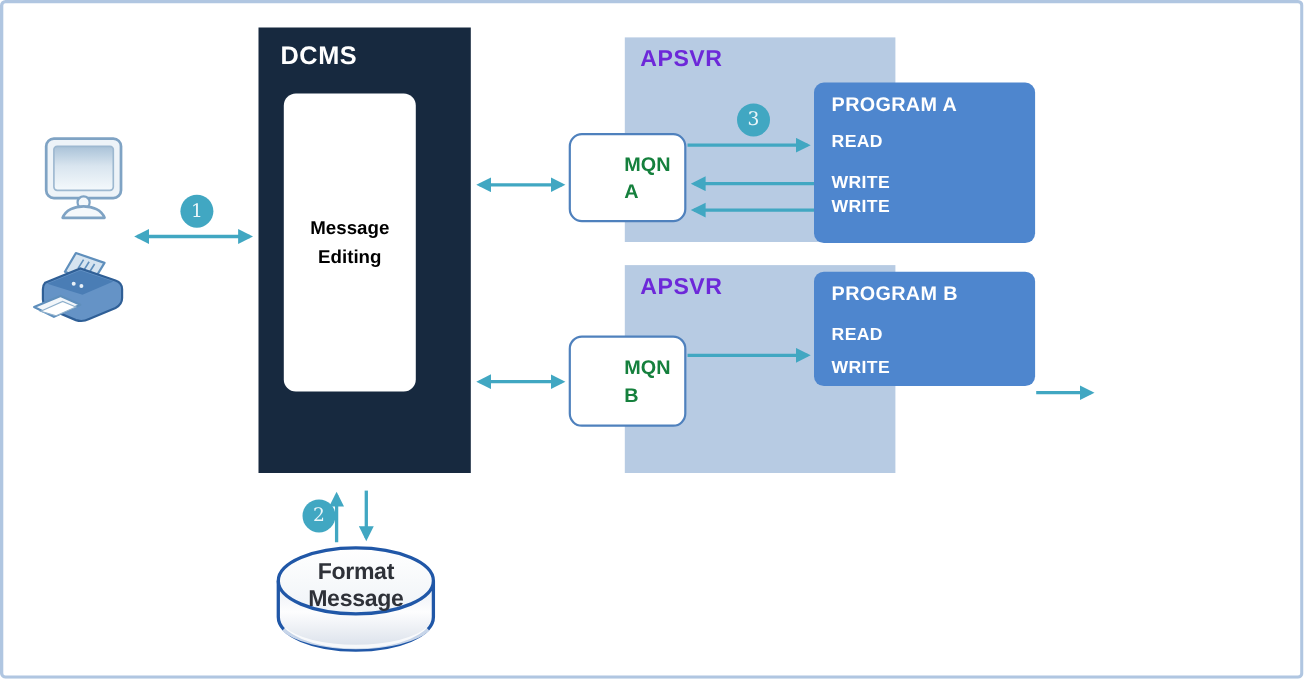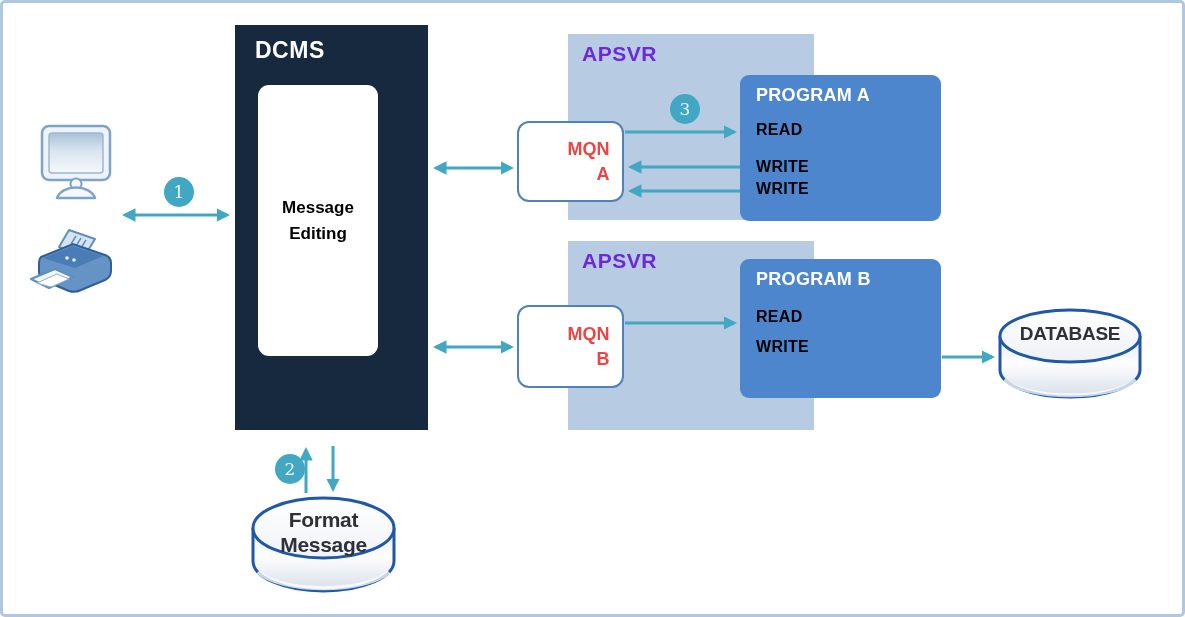--- a/index.html
+++ b/index.html
@@ -39,27 +39,27 @@
   .apsvr-a{left:565px;top:31px;height:186px;}
   .apsvr-b{left:565px;top:238px;height:189px;}
   .apsvr-title{position:absolute;left:14px;top:8px;color:#6d28d9;font-size:21px;font-weight:bold;letter-spacing:.5px;}
   
   .mqn{
     position:absolute;width:107px;background:#fff;border:2px solid var(--mqn-border);border-radius:12px;
     display:flex;align-items:center;justify-content:center;z-index:3;
   }
   .mqn-a{left:514px;top:118px;height:81px;}
   .mqn-b{left:514px;top:302px;height:83px;}
-  .mqn-label{font-size:18px;font-weight:bold;color:#ef4444;text-align:right;line-height:25px;white-space:pre-line;margin-left:36px;}
+  .mqn-label{font-size:18px;font-weight:bold;color:#15803d;text-align:left;line-height:25px;white-space:pre-line;margin-left:36px;}
   
   .program{position:absolute;width:201px;background:var(--program-blue);border-radius:9px;z-index:3;text-align:right;}
   .program-a{left:737px;top:72px;height:146px;}
-  .program-b{left:737px;top:256px;height:139px;}
+  .program-b{left:737px;top:244px;height:104px;}
   .program-title{position:absolute;left:16px;top:10px;color:#fff;font-size:18px;font-weight:bold;letter-spacing:.3px;}
-  .op{position:absolute;left:16px;color:#000000;font-size:16px;font-weight:bold;letter-spacing:.3px;}
+  .op{position:absolute;left:16px;color:#ffffff;font-size:16px;font-weight:bold;letter-spacing:.3px;}
   .program-a .op0{top:46px;} .program-a .op1{top:83px;} .program-a .op2{top:105px;}
   .program-b .op0{top:49px;} .program-b .op1{top:79px;}
   
   .cylinder{position:absolute;z-index:3;}
   .cyl-db{left:993px;top:303px;width:148px;height:95px;}
   .cyl-fmt{left:246px;top:492px;width:149px;height:100px;}
   .cyl-label{position:absolute;left:0;width:100%;text-align:center;font-weight:bold;color:#2E3138;}
   .cyl-db .cyl-label{top:17px;font-size:19px;letter-spacing:-.3px;}
   .cyl-fmt .cyl-label{top:12px;font-size:21px;line-height:25px;letter-spacing:-.3px;white-space:pre-line;}
 </style>
@@ -166,39 +166,20 @@
     <div class="op op1">WRITE</div>
     <div class="op op2">WRITE</div>
   </div>
 
   <div class="program program-b">
     <div class="program-title">PROGRAM B</div>
     <div class="op op0">READ</div>
     <div class="op op1">WRITE</div>
   </div>
 
-  <div class="cylinder cyl-db">
-    <svg width="148" height="95" viewBox="0 0 148 95">
-      <defs>
-        <linearGradient id="dbBody" x1="0" y1="0" x2="0" y2="1">
-          <stop offset="0" stop-color="#E7ECF2"></stop>
-          <stop offset="0.45" stop-color="#FDFDFE"></stop>
-          <stop offset="1" stop-color="#D8DFE9"></stop>
-        </linearGradient>
-        <linearGradient id="dbTop" x1="0" y1="0" x2="0" y2="1">
-          <stop offset="0" stop-color="#FFFFFF"></stop>
-          <stop offset="1" stop-color="#EDF1F6"></stop>
-        </linearGradient>
-      </defs>
-      <path d="M4,30 L4,64 A70,27 0 0 0 144,64 L144,30" fill="url(#dbBody)" stroke="#2057A7" stroke-width="3" stroke-linejoin="round"></path>
-      <path d="M8,74 A70,23 0 0 0 140,74" fill="none" stroke="#FFFFFF" stroke-width="4" opacity="0.75"></path>
-      <ellipse cx="74" cy="30" rx="70" ry="26" fill="url(#dbTop)" stroke="#2057A7" stroke-width="3"></ellipse>
-    </svg>
-    <div class="cyl-label">DATABASE</div>
-  </div>
 
   <div class="cylinder cyl-fmt">
     <svg width="149" height="100" viewBox="0 0 149 100">
       <defs>
         <linearGradient id="fmtBody" x1="0" y1="0" x2="0" y2="1">
           <stop offset="0" stop-color="#E7ECF2"></stop>
           <stop offset="0.45" stop-color="#FDFDFE"></stop>
           <stop offset="1" stop-color="#D8DFE9"></stop>
         </linearGradient>
         <linearGradient id="fmtTop" x1="0" y1="0" x2="0" y2="1">

